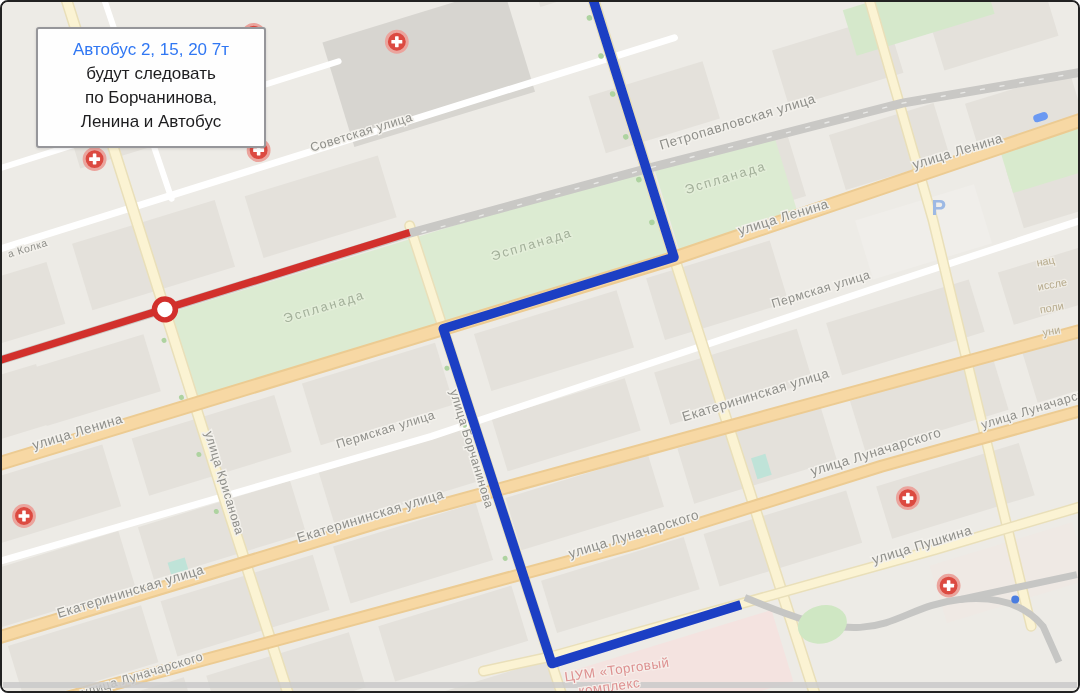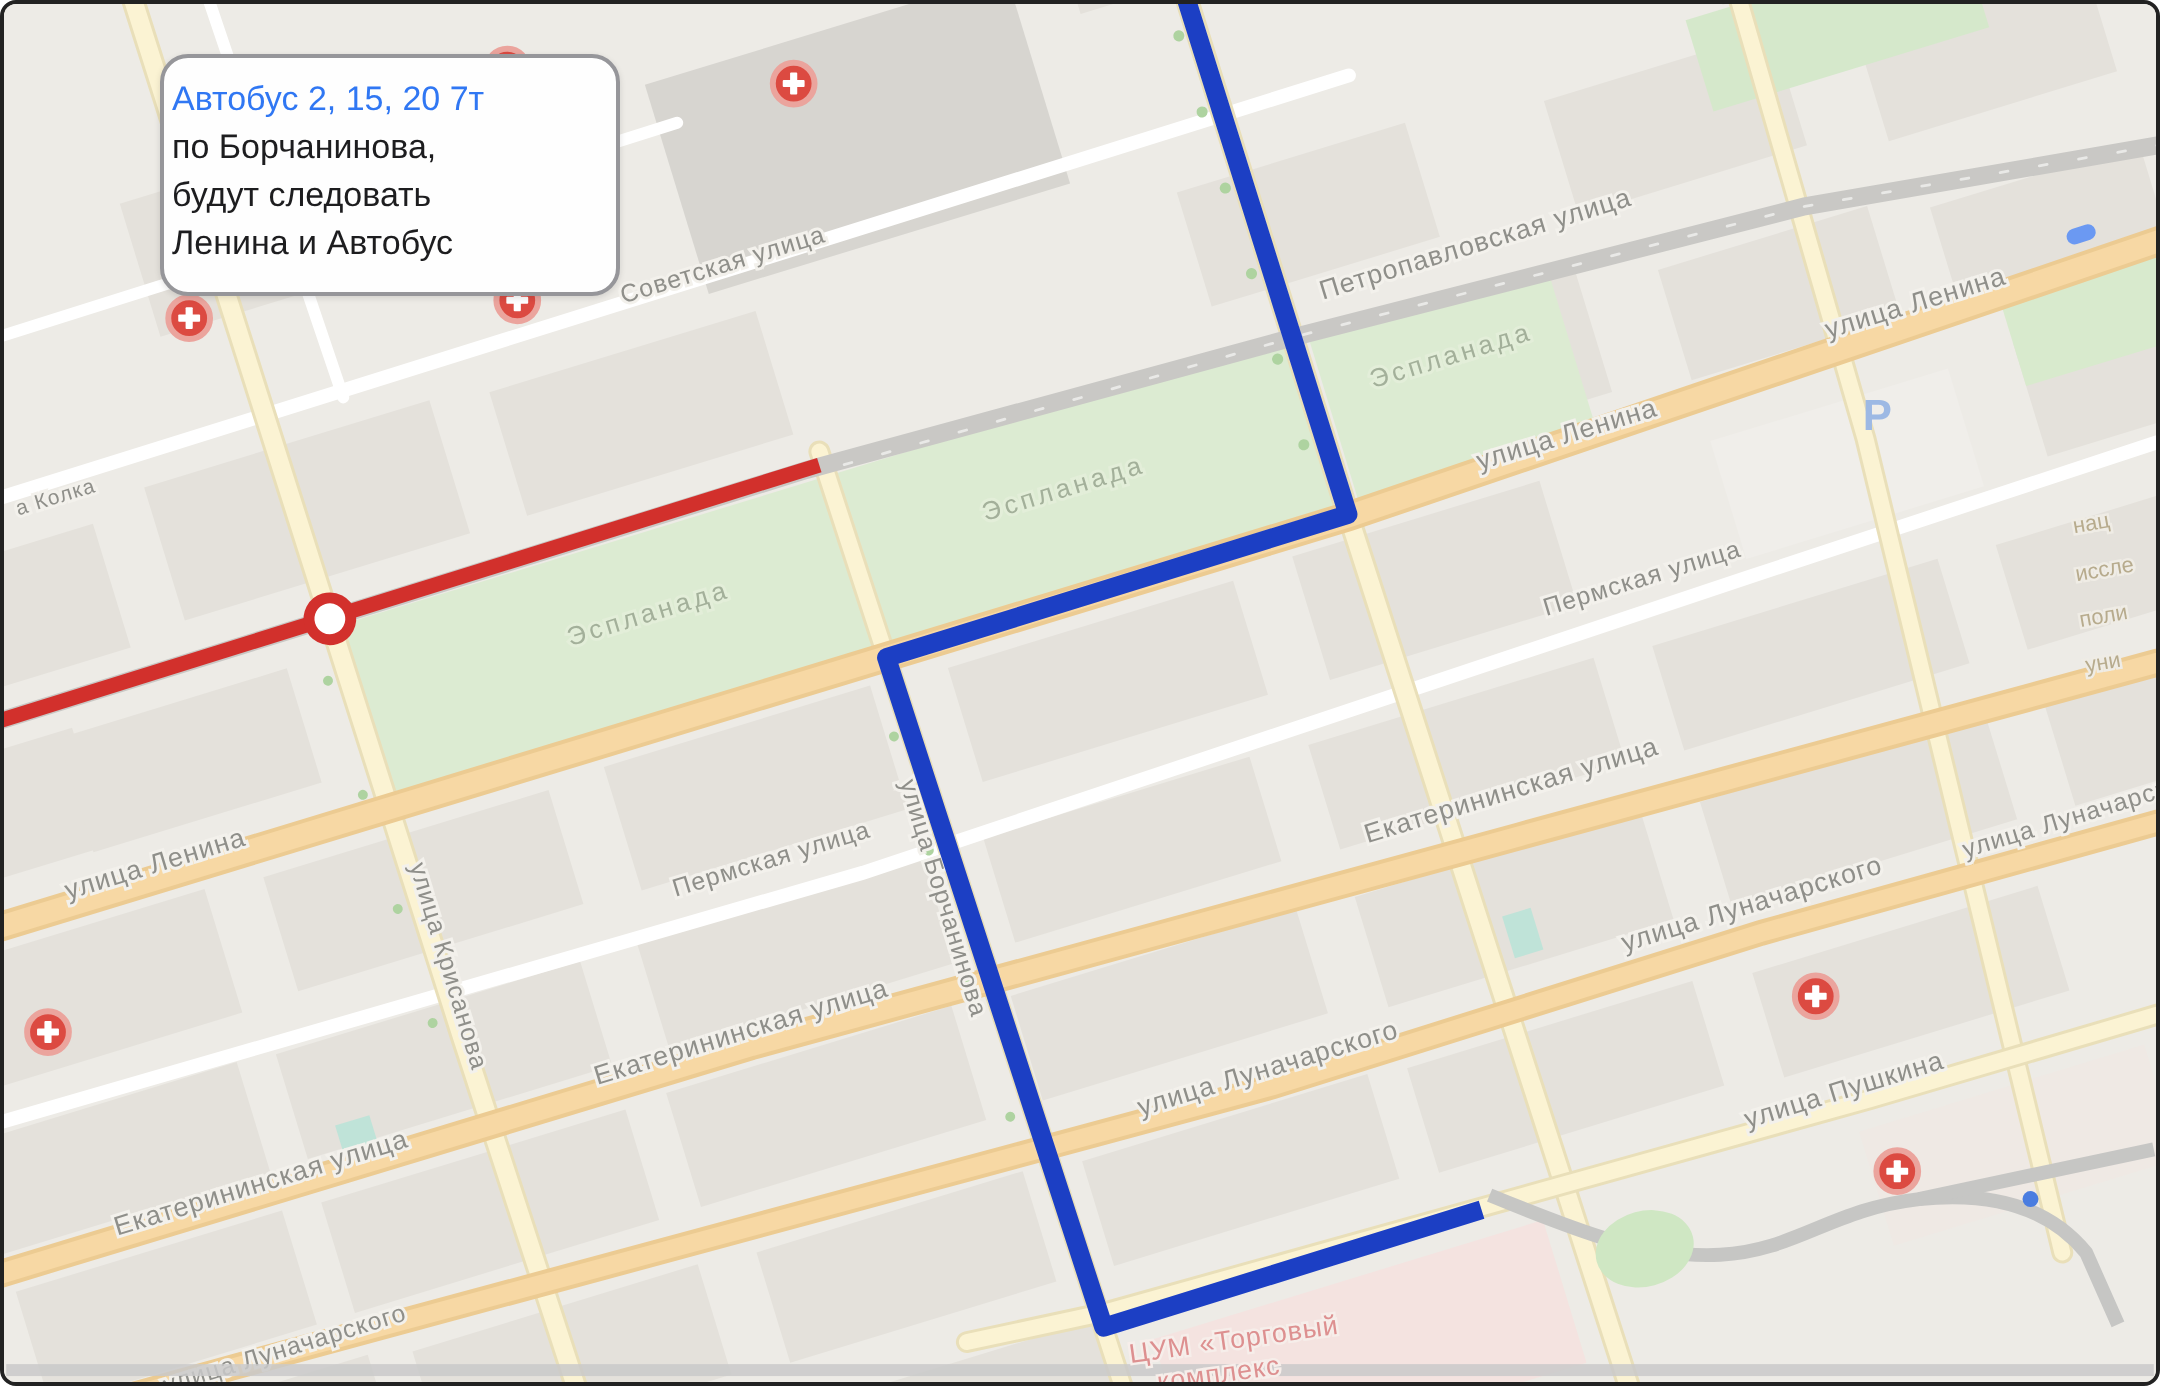--- a/index.html
+++ b/index.html
@@ -10,22 +10,22 @@
   .street-label{fill:#8f8f8a;font-size:12.5px;letter-spacing:.6px;stroke:#f3f1ec;stroke-width:3px;
                 paint-order:stroke;text-anchor:middle;}
   .street-label.big{font-size:13.5px;}
   .park-label{fill:#a3b09a;font-size:13px;letter-spacing:2px;stroke:#e3eed9;stroke-width:3px;
               paint-order:stroke;text-anchor:middle;}
   .poi-label{fill:#b7ab8d;font-size:11px;stroke:#efece5;stroke-width:2.5px;paint-order:stroke;}
   .mall-label{fill:#dd9090;font-size:13.5px;letter-spacing:.5px;stroke:#f6eeea;stroke-width:2.5px;
               paint-order:stroke;text-anchor:middle;}
   .parking-letter{fill:var(--parking_blue,#a9c6e8);font-size:22px;font-weight:bold;text-anchor:middle;}
   .callout{position:absolute;left:34px;top:25px;width:218px;background:#fefefe;
-           border:2px solid #96969a;border-radius:14px;padding:9px 4px 11px;
-           font-size:17px;line-height:1.42;color:#1d1d1f;box-shadow:0 1px 3px rgba(0,0,0,.12);margin-left:44px;}
+           border:2px solid #96969a;border-radius:3px;padding:9px 4px 11px;text-align:center;
+           font-size:17px;line-height:1.42;color:#1d1d1f;box-shadow:0 1px 3px rgba(0,0,0,.12);}
   .callout .accent{color:var(--callout_accent,#3077f3);}
 </style>
 </head>
 <body>
 
 <div class="frame">
 <svg width="1076" height="689" viewBox="0 0 1080 693">
 
   <rect x="-20" y="-20" width="1120" height="733" fill="#edebe6"></rect>
 
@@ -221,17 +221,17 @@
   </g>
 
   <g transform="translate(618,676) rotate(-8)">
     <text x="0" y="0" class="mall-label">ЦУМ «Торговый</text>
     <text x="-10" y="16" class="mall-label">комплекс</text>
   </g>
 </svg>
 
 <div class="callout">
   <div class="accent">Автобус 2, 15, 20 7т</div>
+  <div>будут следовать</div>
   <div>по Борчанинова,</div>
-  <div>будут следовать</div>
   <div>Ленина и Автобус</div>
 </div>
 </div>
 
 </body></html>

